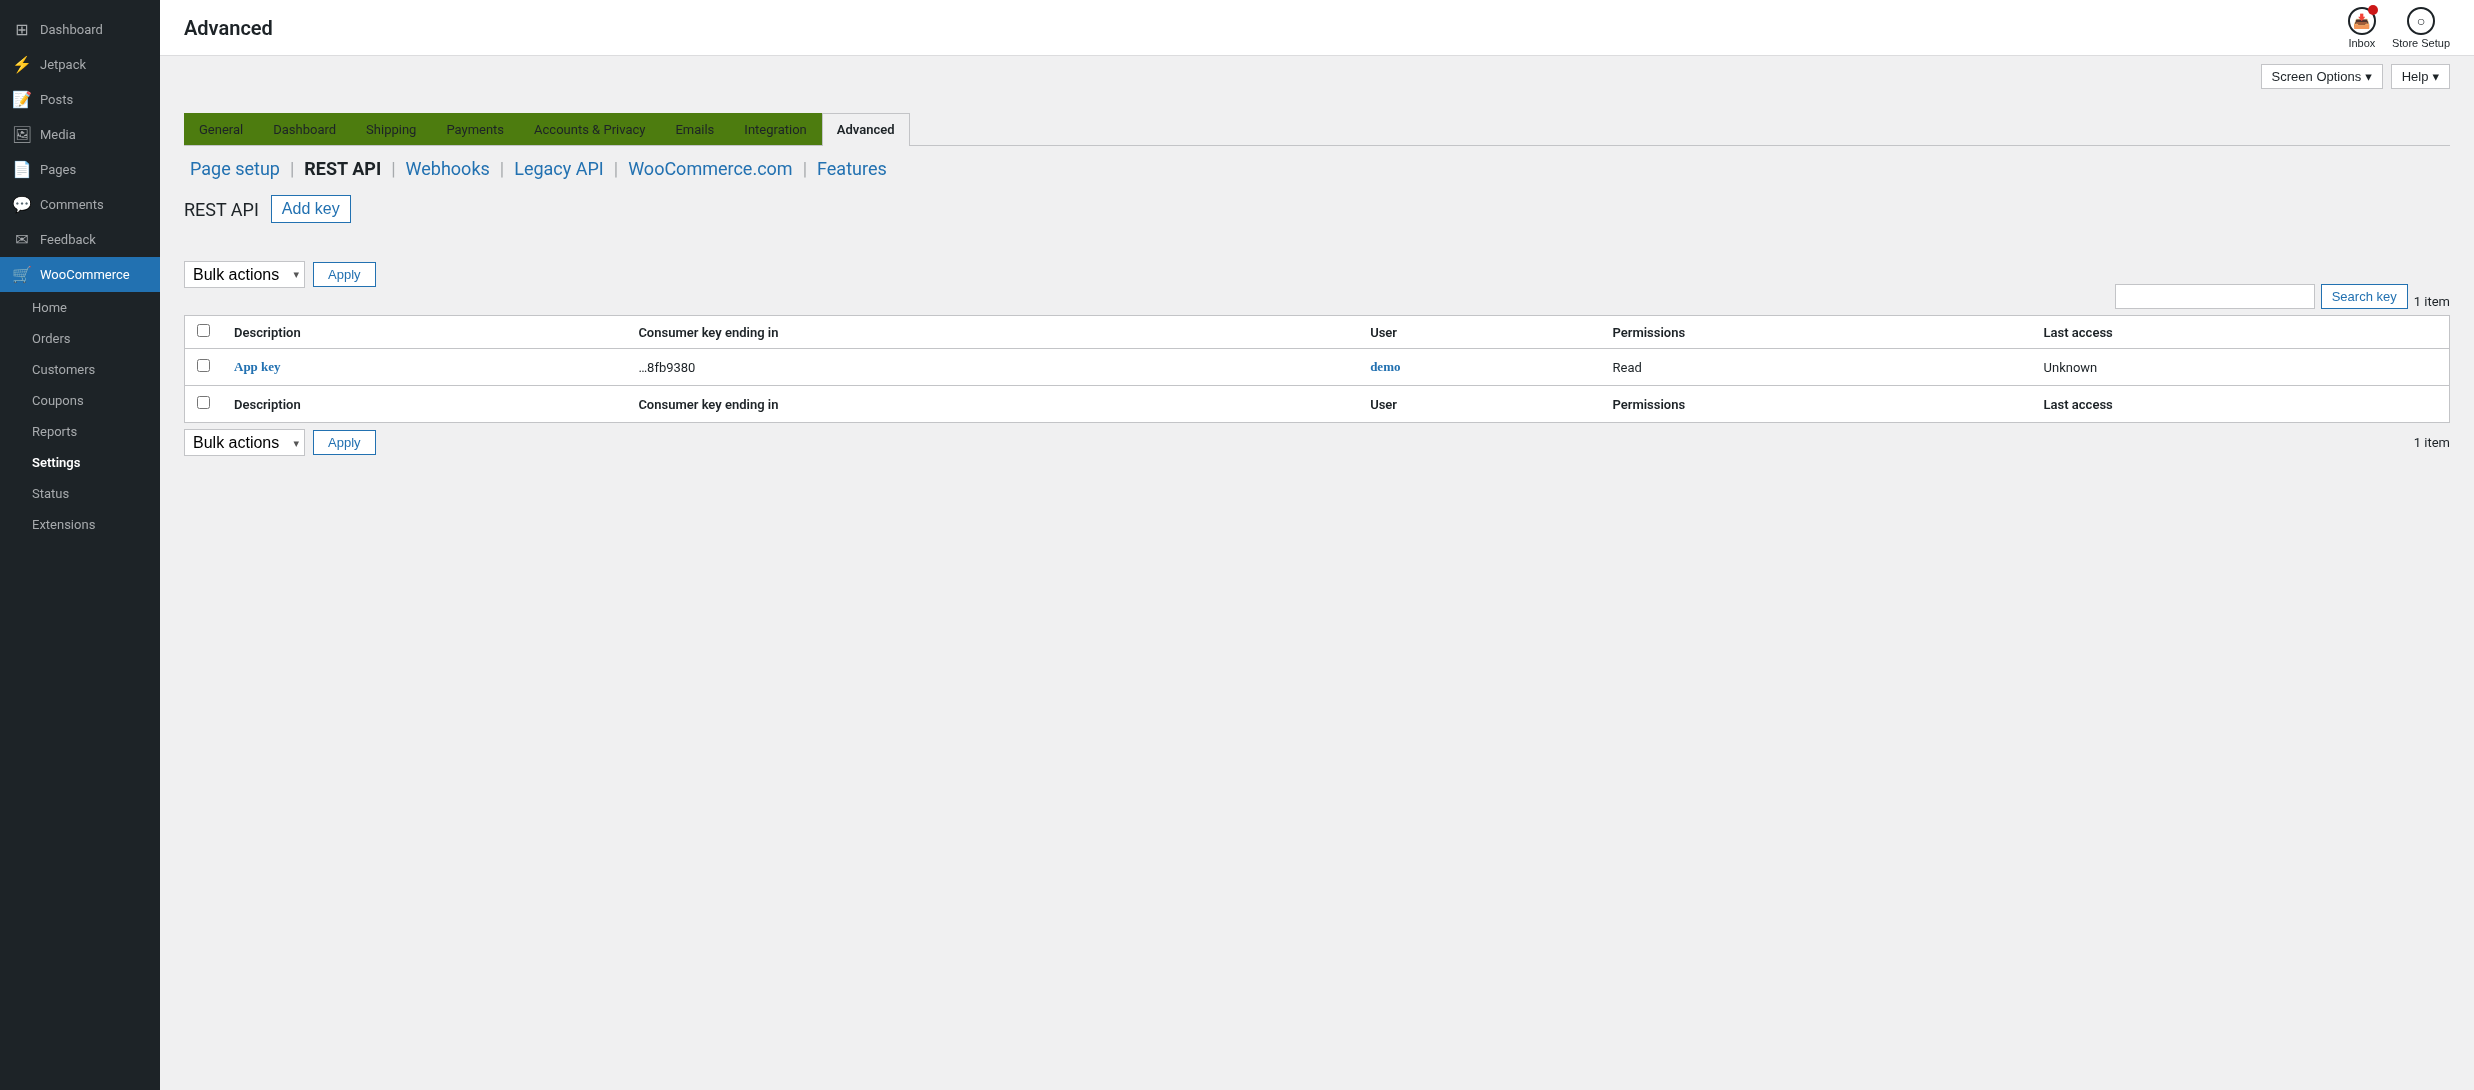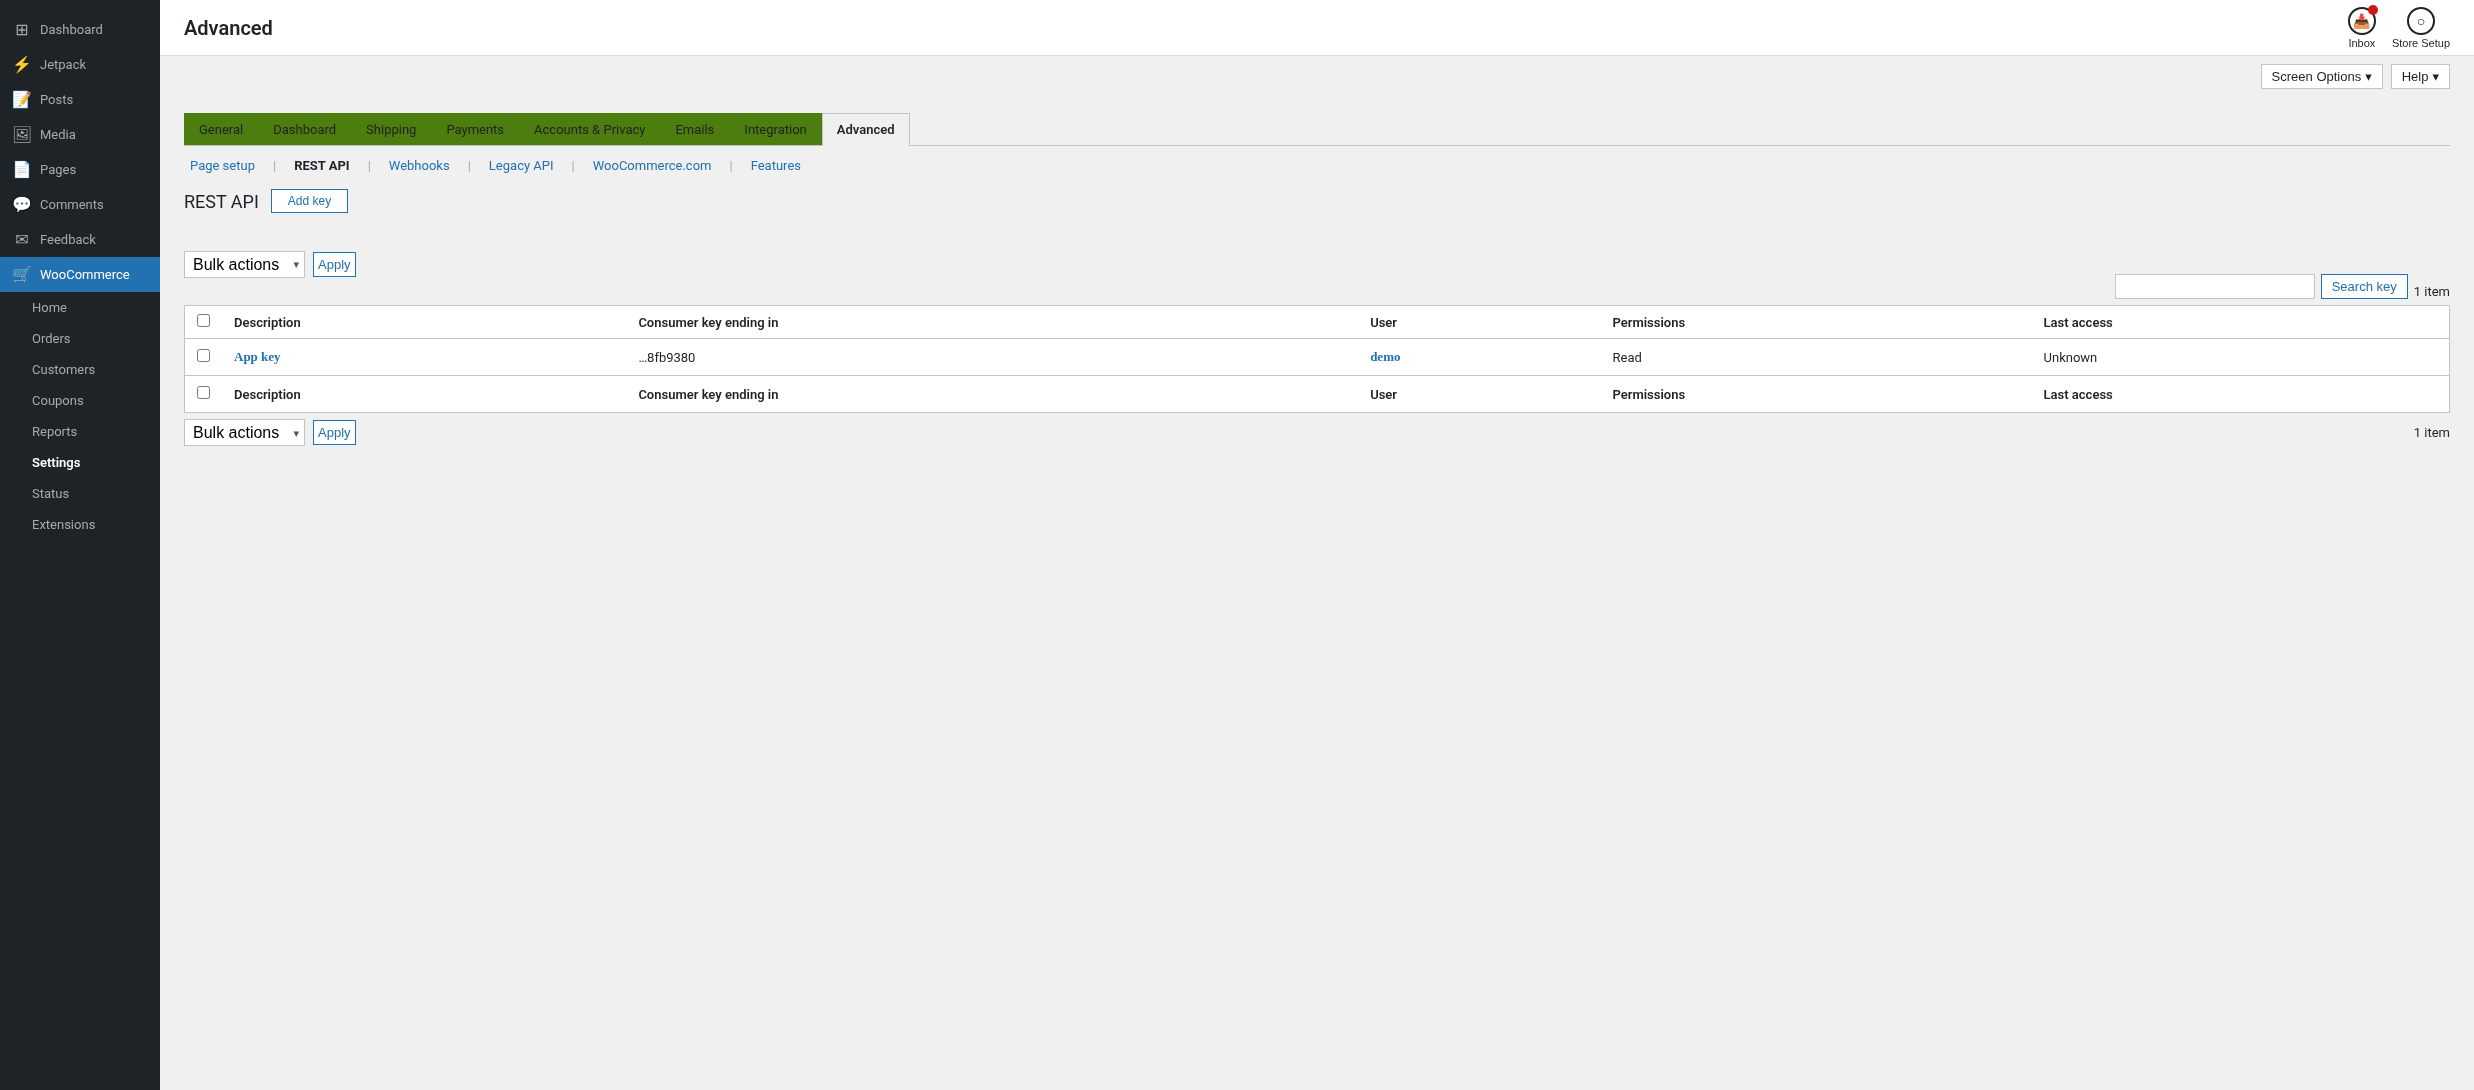--- a/index.html
+++ b/index.html
@@ -140,23 +140,23 @@
       background: #f0f0f1;
       border-color: #c3c4c7;
       border-bottom-color: #f0f0f1;
       font-weight: 600;
       margin-bottom: -1px;
     }
 
     
     .sub-nav {
       display: flex;
-      gap: 12px;
+      gap: 4px;
       margin-bottom: 16px;
-      font-size: 13px;
+      font-size: 18px;
       align-items: center;
     }
     .sub-nav a {
       color: #2271b1;
       text-decoration: none;
       padding: 0 6px;
     }
     .sub-nav a.bold-link { font-weight: 700; color: #1d2327; text-decoration: none; }
     .sub-nav .sep { color: #a7aaad; }
 
@@ -165,22 +165,22 @@
       display: flex;
       align-items: center;
       gap: 12px;
       margin-bottom: 16px;
     }
     .section-title { font-size: 18px; font-weight: 400; color: #1d2327; }
     .add-key-btn {
       background: #fff;
       border: 1px solid #2271b1;
       color: #2271b1;
-      padding: 4px 16px;
-      font-size: 12px;
+      padding: 4px 10px;
+      font-size: 16px;
       cursor: pointer;
       font-weight: 400;
     }
 
     
     .table-controls-top {
       display: flex;
       align-items: center;
       justify-content: space-between;
       margin-bottom: 6px;
@@ -213,21 +213,21 @@
       top: 50%;
       transform: translateY(-50%);
       pointer-events: none;
       font-size: 11px;
       color: #555;
     }
     .apply-btn {
       background: #fff;
       border: 1px solid #2271b1;
       color: #2271b1;
-      padding: 4px 4px;
+      padding: 4px 14px;
       font-size: 13px;
       cursor: pointer;
     }
     .item-count { font-size: 13px; color: #1d2327; }
     .search-row {
       display: flex;
       align-items: flex-end;
       gap: 6px;
       margin-top: 45px;
     }

